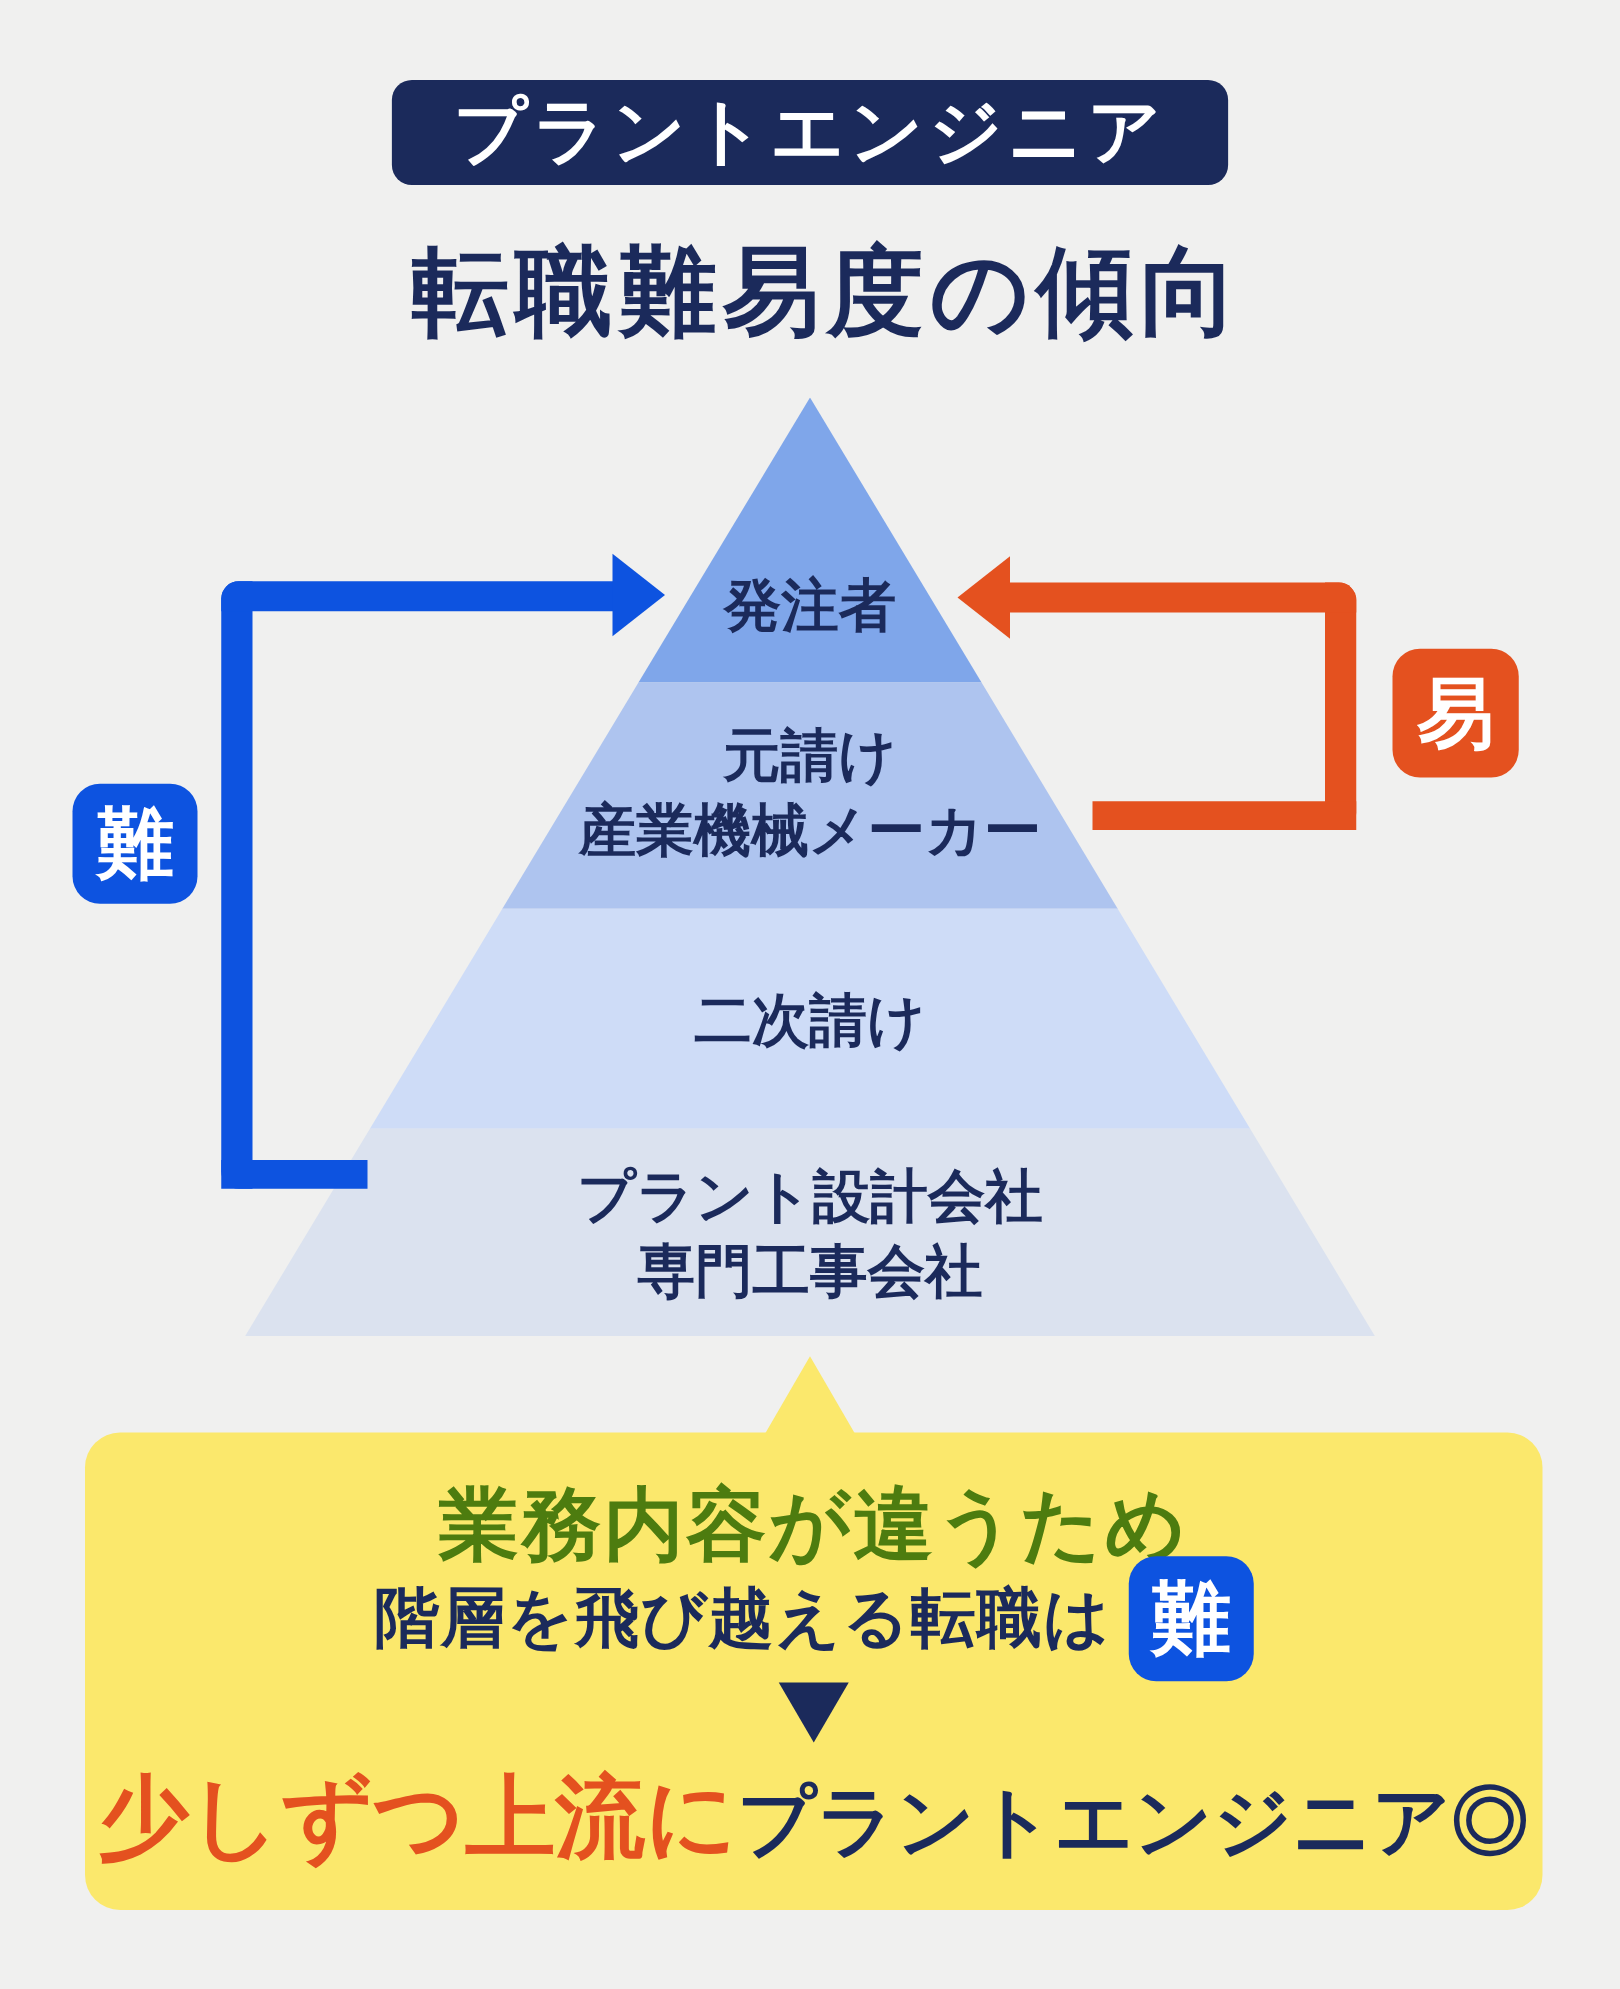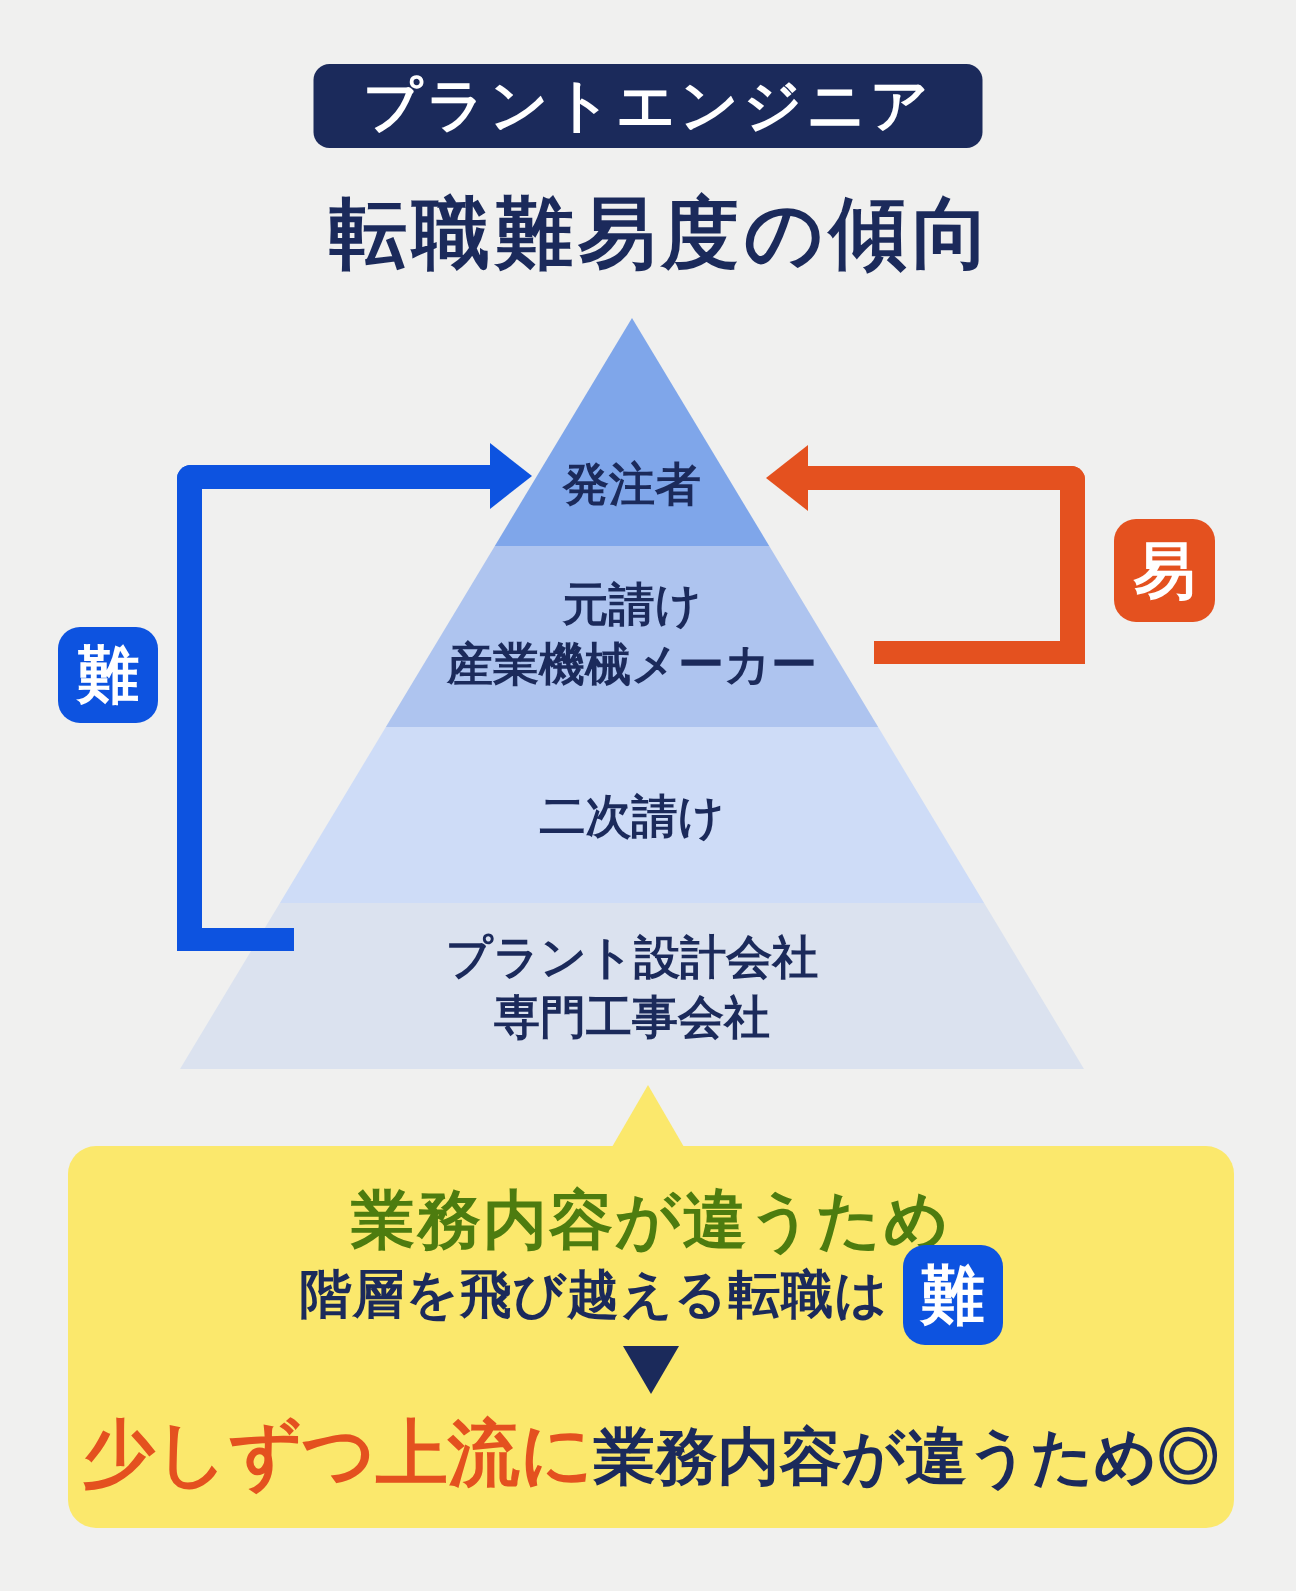--- a/index.html
+++ b/index.html
@@ -21,21 +21,21 @@
     color:#ffffff;font-size:58px;font-weight:700;letter-spacing:4px;
   }
   .page-title{
     left:14px;top:182px;width:100%;
     text-align:center;
     color:#1b2a5b;font-size:78px;font-weight:700;letter-spacing:5px;font-family:Liberation Mono, monospace;
   }
 
   
   .pyramid{
-    left:180px;top:318px;width:904px;height:751px;
+    left:196px;top:318px;width:904px;height:751px;
     clip-path:polygon(50% 0,100% 100%,0 100%);
   }
   .band{position:absolute;left:0;width:100%;}
   .band1{top:0;height:228px;background:#7fa6ea;}
   .band2{top:228px;height:181px;background:#aec4ef;}
   .band3{top:409px;height:176px;background:#cedcf7;}
   .band4{top:585px;height:166px;background:#dbe2ef;}
   .pyr-label{
     position:absolute;left:0;width:100%;
     text-align:center;color:#1b2a5b;
@@ -167,15 +167,15 @@
   <div class="co-row co-line1">業務内容が違うため</div>
   <div class="co-row co-line2">
     <span class="co-line2-text">階層を飛び越える転職は</span>
     <span class="co-line2-badge">
       <span>難</span>
     </span>
   </div>
   <div class="co-triangle"></div>
   <div class="co-row co-line3">
     <span class="co-line3-highlight">少しずつ上流に</span>
-    <span class="co-line3-rest">業務内容が違うため◎</span>
+    <span class="co-line3-rest">プラントエンジニア◎</span>
   </div>
 </div>
 
 </body></html>

